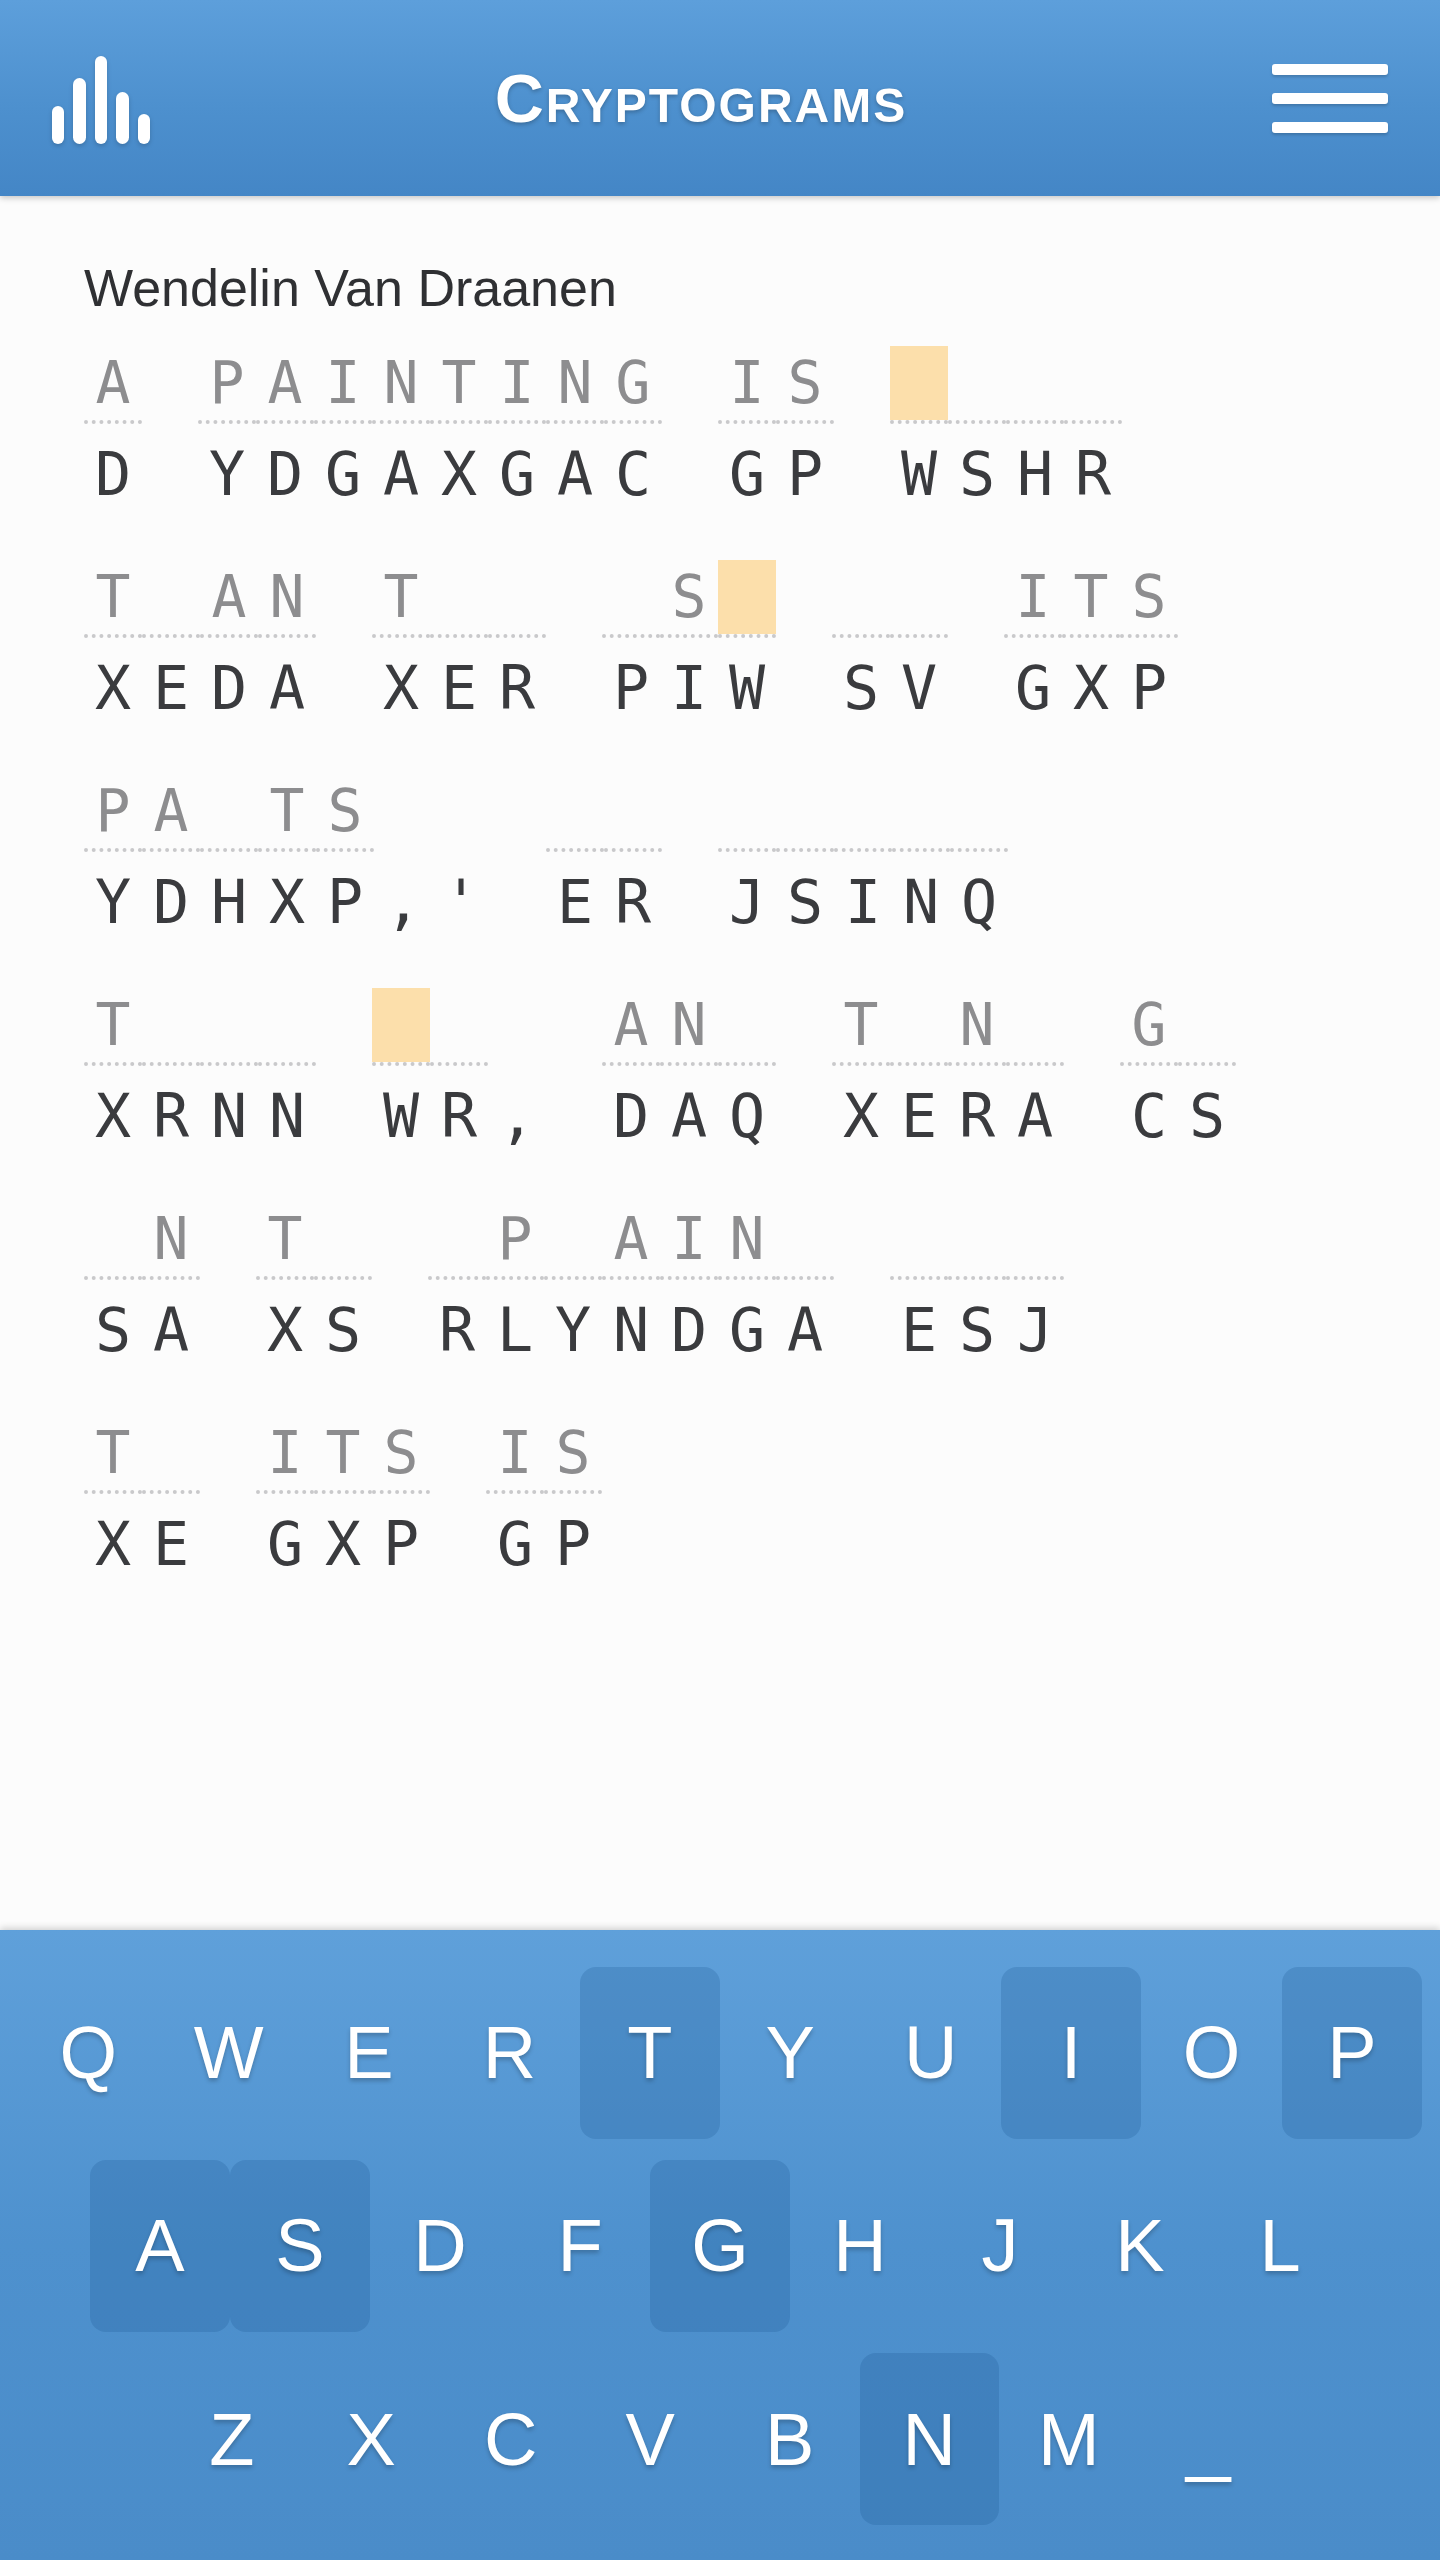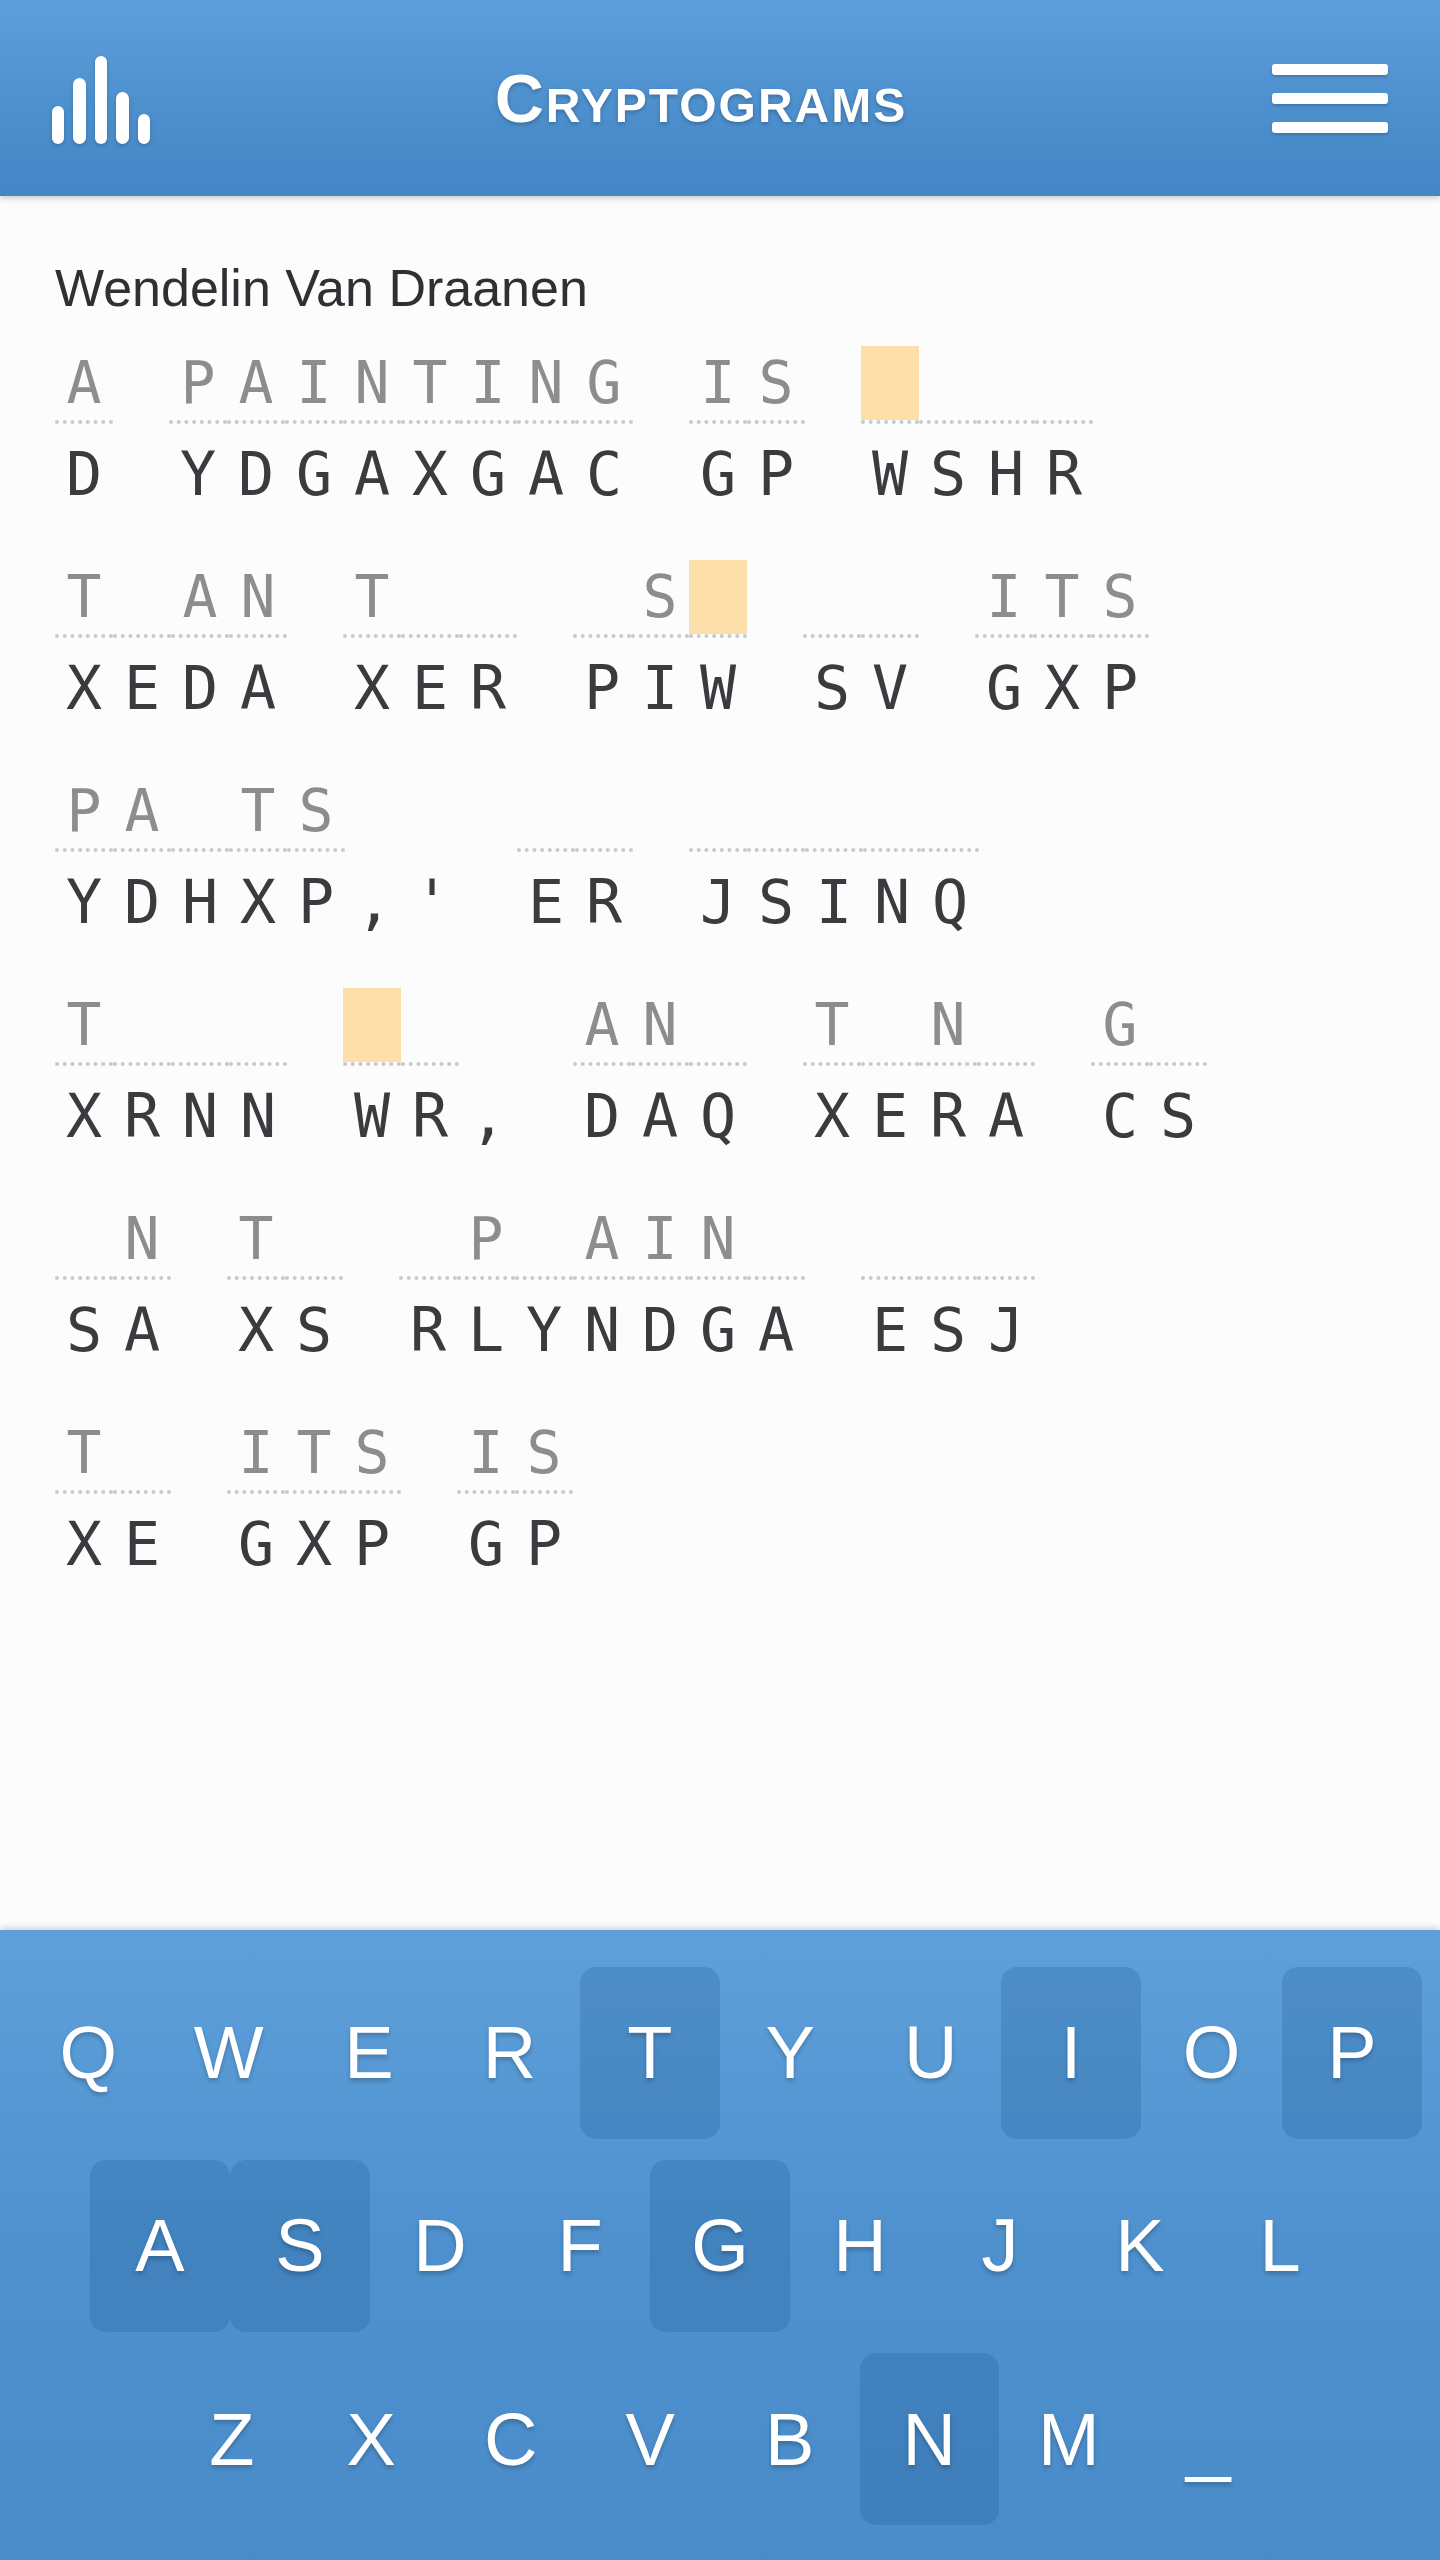--- a/index.html
+++ b/index.html
@@ -64,21 +64,21 @@
     height: 11px; width: 116px;
     background: #ffffff; border-radius: 3px;
     box-shadow: 0 2px 3px rgba(0,0,0,.18);
   }
 
   
   .board {
     flex: 1 1 auto;
     position: relative;
     background: #fcfcfc;
-    padding: 62px 60px 0 55px;
+    padding: 62px 60px 0 84px;
     overflow: hidden;
   }
   .author {
     font-size: 52px;
     color: #2f3033;
     font-family: "Liberation Sans", sans-serif;
     margin-bottom: 28px;
     white-space: nowrap;
   }
 

